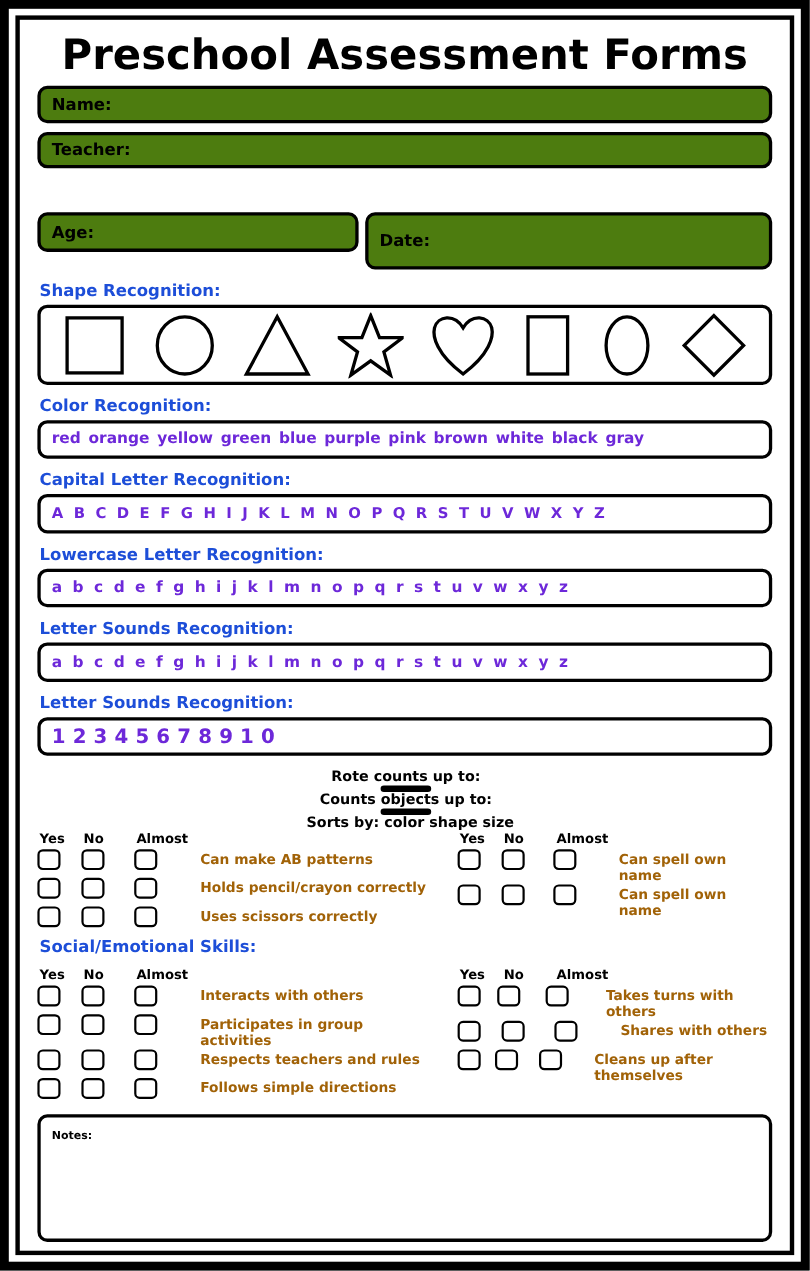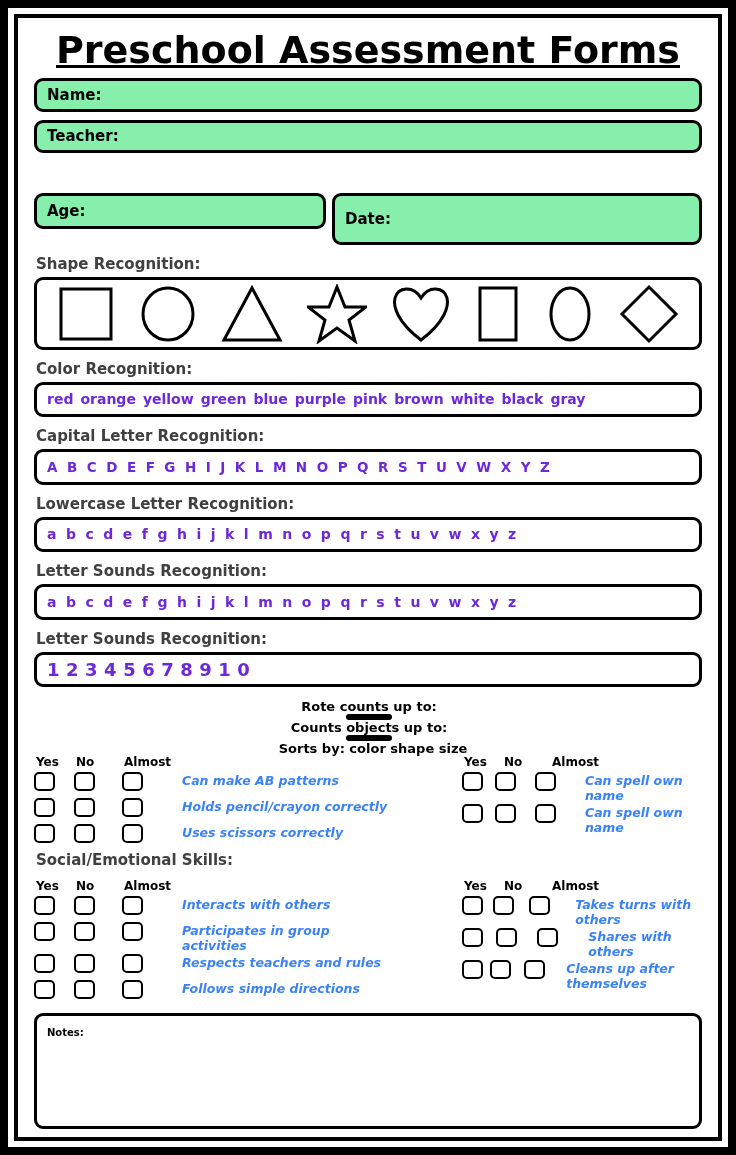--- a/index.html
+++ b/index.html
@@ -33,40 +33,39 @@
     padding: 10px 16px 8px 16px;
     display: flex;
     flex-direction: column;
   }
 
   
   .display {
     font-family: "DejaVu Sans", sans-serif;
     font-weight: 700;
     letter-spacing: -0.3px;
-    text-decoration: underline;
   }
 
   #form-title {
     font-family: "DejaVu Sans", sans-serif;
     font-weight: 700;
     font-size: 38px;
     text-align: center;
     letter-spacing: 0px;
     line-height: 44px;
     color: #000;
     padding: 0 0 6px 0;
     white-space: nowrap;
   }
 
   
   .field-box {
     border: 3px solid #000;
     border-radius: 9px;
-    background: #86efac;
+    background: #4d7c0f;
     display: flex;
     align-items: center;
     padding: 0 10px;
   }
   .field-label {
     font-family: "DejaVu Sans", sans-serif;
     font-weight: 700;
     font-size: 15px;
     color: #000;
   }
@@ -76,21 +75,21 @@
 
   .row-agedate { display: flex; gap: 6px; margin-bottom: 10px; margin-top: 32px; }
   .box-age  { height: 36px; width: 292px; }
   .box-date { height: 52px; flex: 1; }
 
   
   .section-heading {
     font-family: "DejaVu Sans", sans-serif;
     font-weight: 700;
     font-size: 15px;
-    color: #404040;
+    color: #1d4ed8;
     margin: 0 0 4px 2px;
   }
 
   
   .shapes-box {
     border: 3px solid #000;
     border-radius: 9px;
     height: 78px;
     display: flex;
     align-items: center;
@@ -154,21 +153,21 @@
   .sorts-label {
     font-family: "DejaVu Sans", sans-serif;
     font-weight: 700;
     font-size: 13px;
     color: #000;
     white-space: nowrap;
     margin-left: 8px;
   }
 
   
-  .checklist-section { display: flex; margin-bottom: 2px; gap: 46px; }
+  .checklist-section { display: flex; margin-bottom: 2px; }
   .checklist-col { display: flex; flex-direction: column; }
   .checklist-col.left  { width: 382px; }
   .checklist-col.right { flex: 1; }
 
   .cl-header {
     display: flex;
     align-items: flex-end;
     height: 20px;
     margin-bottom: 2px;
   }
@@ -200,25 +199,24 @@
   .cbx-cell-no     { width: 48px; }
   .cbx-cell-almost { width: 60px; }
   .cbx-cell-yes .cbx,
   .cbx-cell-no .cbx,
   .cbx-cell-almost .cbx { margin-top: 1px; }
 
   .cl-label {
     font-family: "DejaVu Sans", sans-serif;
     font-weight: 700;
     font-size: 12.5px;
-    color: #3b82f6;
+    color: #a16207;
     line-height: 15px;
     padding-top: 2px;
     max-width: 210px;
-    font-style: italic;
   }
   .checklist-col.right .cl-label { max-width: 190px; }
 
   
   .notes-box {
     border: 3px solid #000;
     border-radius: 9px;
     height: 124px;
     margin-top: 6px;
     padding: 6px 10px;

